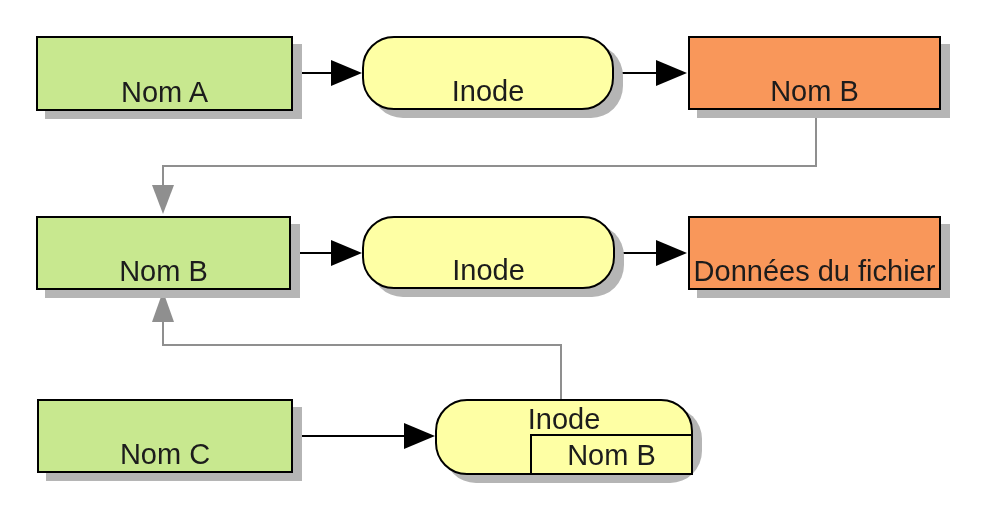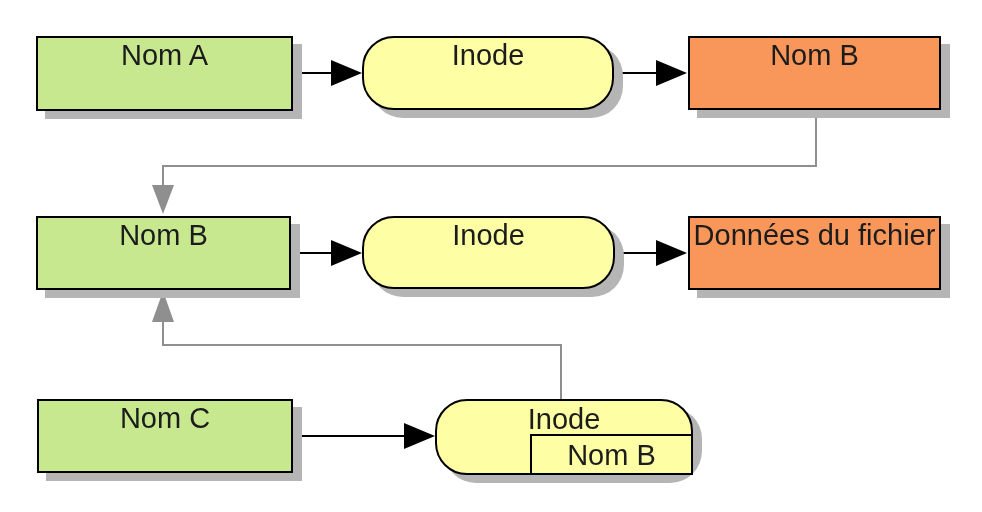--- a/index.html
+++ b/index.html
@@ -12,21 +12,21 @@
     position:relative; width:982px; height:512px; overflow:hidden;
     background:var(--bg);
     font-family:"Liberation Sans","DejaVu Sans",sans-serif;
     color:var(--text);
   }
   .connectors { position:absolute; left:0; top:0; width:982px; height:512px; }
   .box {
     position:absolute; box-sizing:border-box;
     border:2px solid var(--border);
     box-shadow:9px 8px 0 0 var(--shadow);
-    display:flex; align-items:flex-start; justify-content:center;
+    display:flex; align-items:flex-end; justify-content:center;
     text-align:center; font-size:29px; line-height:34px;
   }
   .green  { background:var(--green); }
   .yellow { background:var(--yellow);border-radius:32px; }
   .orange { background:var(--orange); }
 
   .box-nom-a      { left:36px;  top:36px;  width:257px; height:75px; }
   .box-inode-1    { left:362px; top:36px;  width:252px; height:74px; }
   .box-nom-b-1    { left:688px; top:36px;  width:253px; height:74px; }
   .box-nom-b-2    { left:36px;  top:216px; width:255px; height:74px; }

